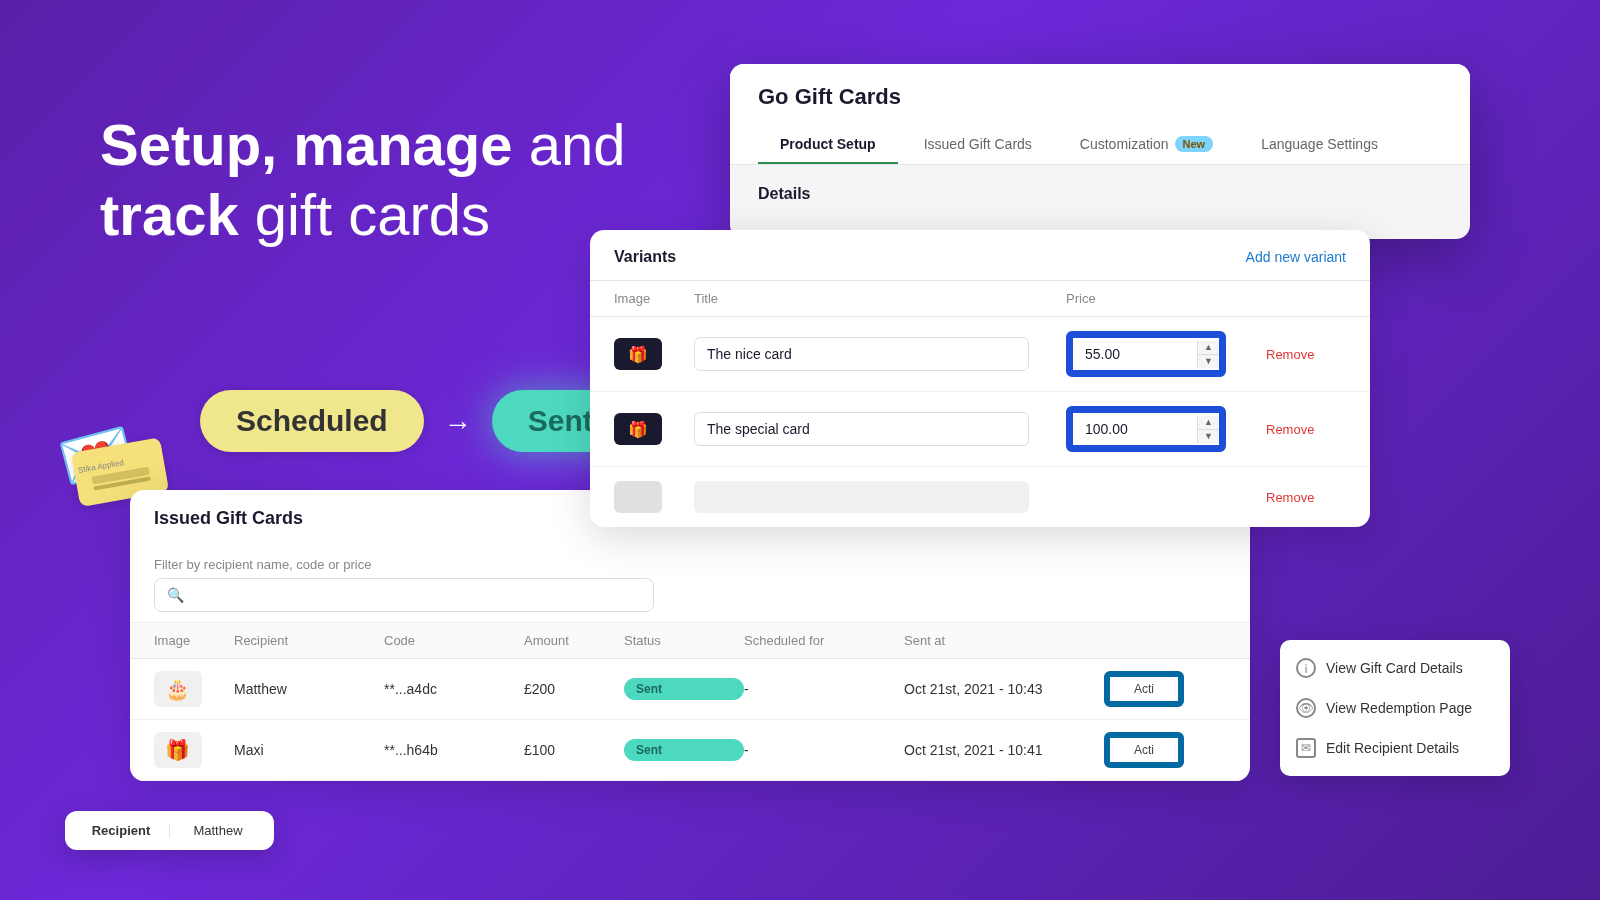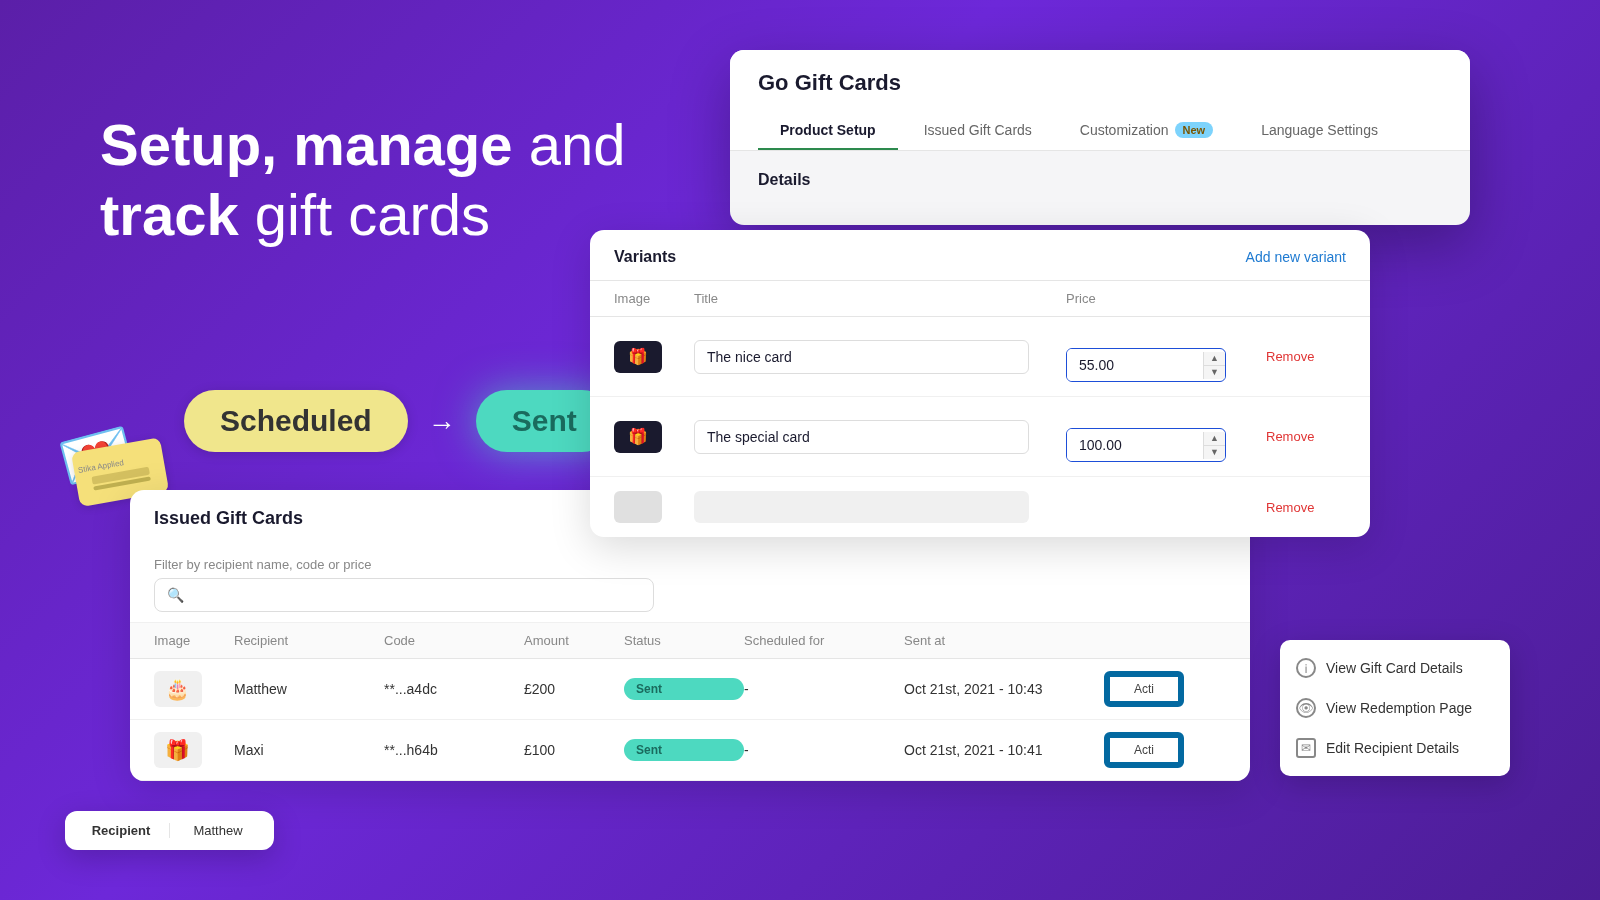--- a/index.html
+++ b/index.html
@@ -23,21 +23,21 @@
       font-weight: 400;
     }
     .hero-text strong {
       font-weight: 800;
     }
 
     
     .badge-area {
       position: absolute;
       top: 390px;
-      left: 184px;
+      left: 200px;
       display: flex;
       align-items: center;
       gap: 20px;
     }
     .badge-scheduled {
       background: #f0e68c;
       color: #333;
       border-radius: 50px;
       padding: 14px 36px;
       font-size: 30px;
@@ -63,21 +63,21 @@
       position: absolute;
       top: 420px;
       left: 60px;
       font-size: 60px;
       transform: rotate(-15deg);
     }
 
     
     .app-window {
       position: absolute;
-      top: 50px;
+      top: 64px;
       right: 130px;
       width: 740px;
       background: #f5f5f7;
       border-radius: 14px;
       box-shadow: 0 20px 60px rgba(0,0,0,0.3);
       overflow: hidden;
     }
     .app-header {
       background: white;
       padding: 20px 28px 0;
@@ -189,25 +189,24 @@
       border-radius: 6px;
       padding: 8px 12px;
       font-size: 14px;
       color: #1a1a2e;
       width: 90%;
       outline: none;
     }
     .variant-price-wrap {
       display: flex;
       align-items: center;
-      border: 1px solid #1d4ed8;
+      border: 7px solid #1d4ed8;
       border-radius: 6px;
       overflow: hidden;
       width: 160px;
-      margin-top: 17px;
     }
     .variant-price-input {
       border: none;
       padding: 8px 12px;
       font-size: 14px;
       color: #1a1a2e;
       width: 100%;
       outline: none;
     }
     .price-steppers {

